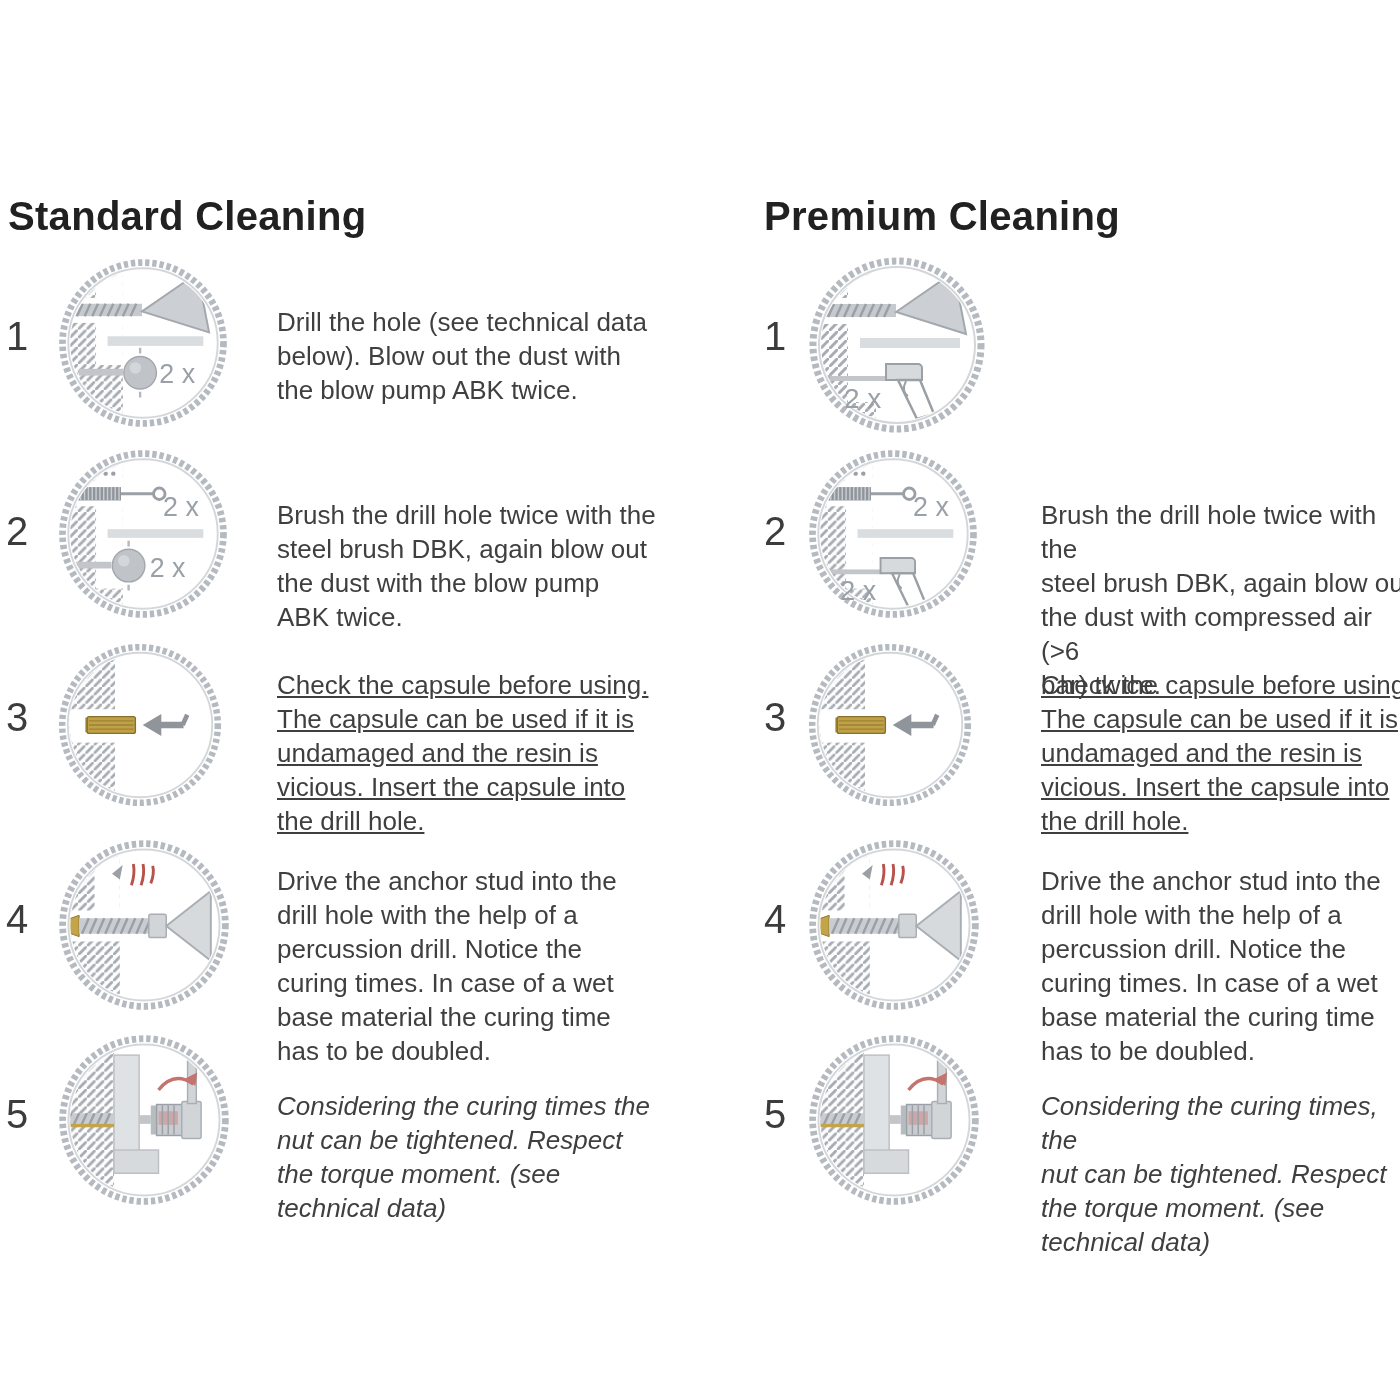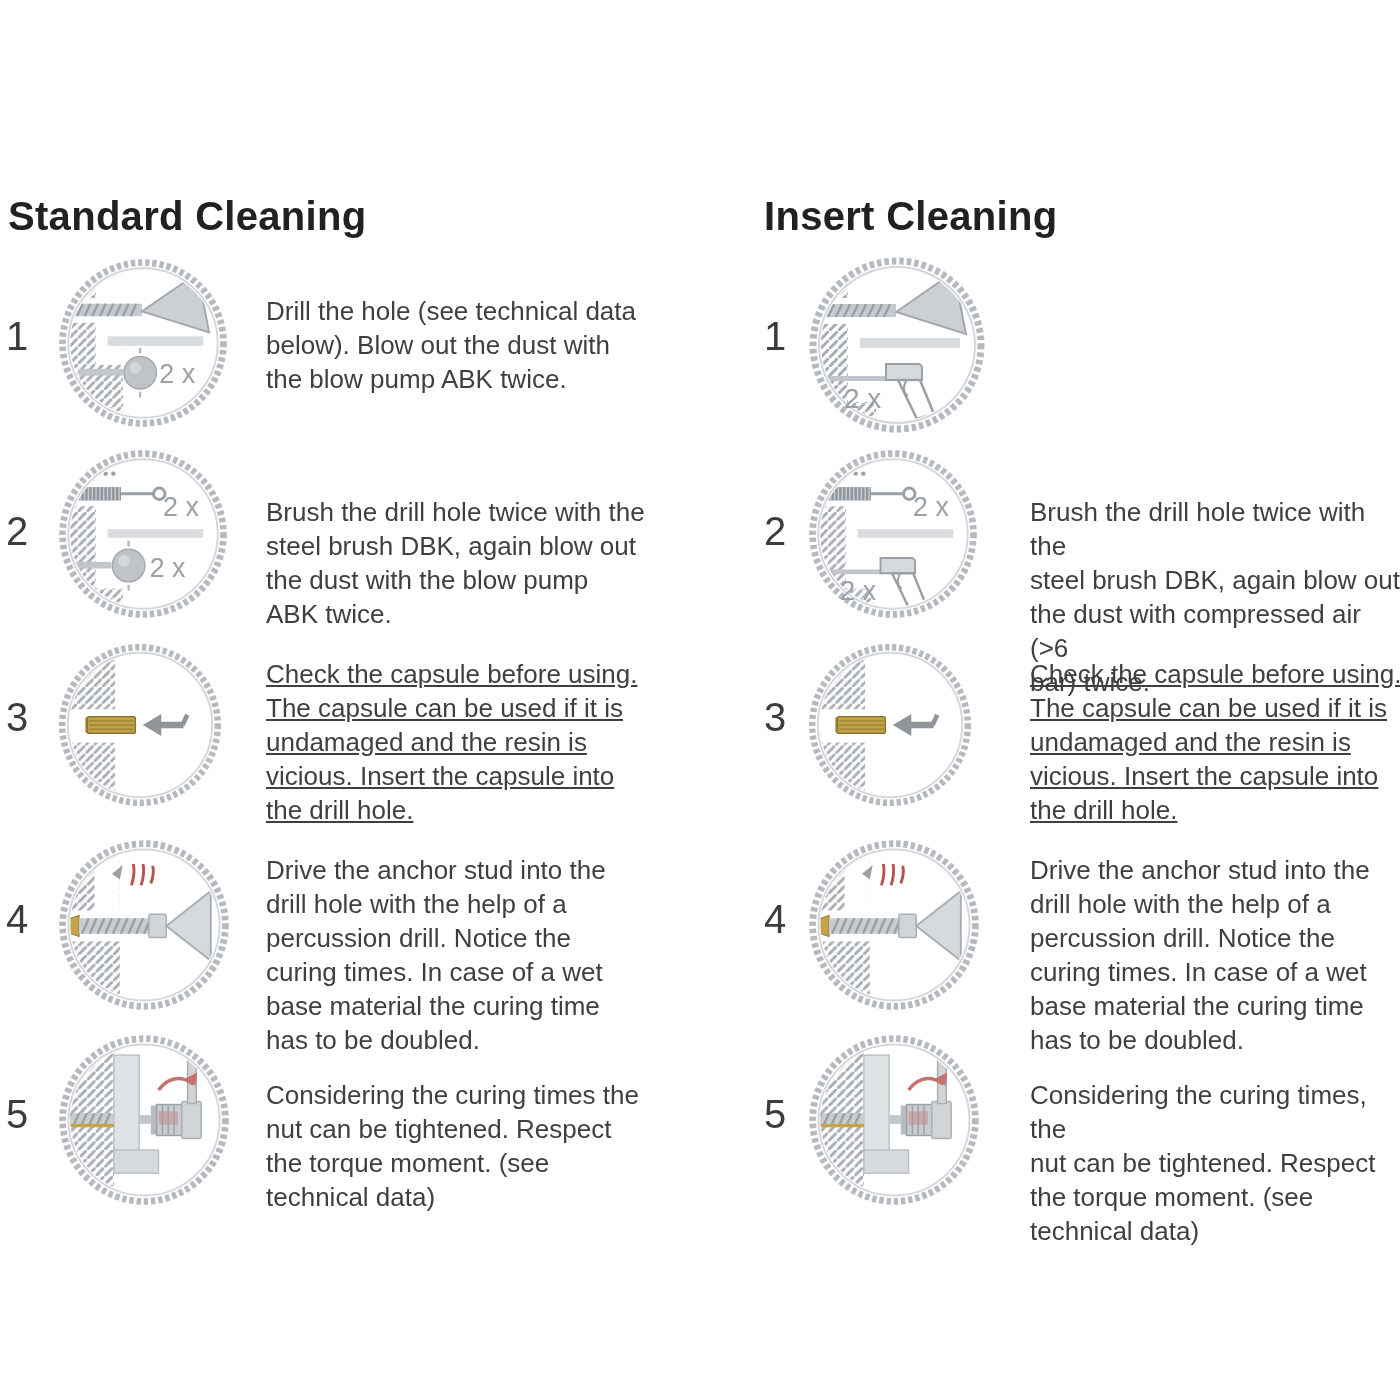--- a/index.html
+++ b/index.html
@@ -16,31 +16,31 @@
   }
   .col-premium .col-title{left:6px;}
   .step{position:absolute;left:0;width:700px;height:200px;}
   .step .num{
     position:absolute;left:6px;width:44px;
     font-size:40px;color:#3c3c3c;
   }
   .step .illus{position:absolute;left:52px;top:0;}
   .col-premium .step .illus{left:44px;}
   .step .desc{
-    position:absolute;left:262px;width:392px;margin:4px;
+    position:absolute;left:262px;width:392px;margin:15px;
     font-size:26px;line-height:34px;color:#3f3f3f;white-space:pre-line;
   }
   .col-premium .step .desc{left:268px;width:374px;}
 
   .s1{top:252px;} .s1 .illus{width:182px;height:182px;} .s1 .num{top:62px;} .s1 .desc{top:38px;}
   .col-premium .s1 .illus{width:190px;height:190px;top:-2px;} .col-premium .s1 .desc{top:32px;}
-  .s2{top:443px;} .s2 .illus{width:182px;height:182px;} .s2 .num{top:66px;} .s2 .desc{top:48px;}
+  .s2{top:443px;} .s2 .illus{width:182px;height:182px;} .s2 .num{top:66px;} .s2 .desc{top:40px;}
   .s3{top:637px;} .s3 .illus{width:176px;height:176px;} .s3 .num{top:58px;} .s3 .desc{top:16px;text-decoration:underline;}
   .s4{top:833px;} .s4 .illus{width:184px;height:184px;} .s4 .num{top:64px;} .s4 .desc{top:16px;}
-  .s5{top:1028px;} .s5 .illus{width:184px;height:184px;} .s5 .num{top:64px;} .s5 .desc{top:46px;}
+  .s5{top:1028px;} .s5 .illus{width:184px;height:184px;} .s5 .num{top:64px;} .s5 .desc{top:46px;font-style:italic;}
 
   .lbl{font-size:28px;fill:#99a0a7;font-family:"Liberation Sans",sans-serif;}
 </style>
 </head>
 <body>
 
 <svg style="position:absolute;width:0;height:0" aria-hidden="true">
   <defs>
     <pattern id="hatch" width="9" height="9" patternUnits="userSpaceOnUse">
       <rect width="9" height="9" fill="#fdfdfd"></rect>
@@ -210,21 +210,21 @@
       </g>
     </svg>
     <p class="desc">Considering the curing times the
 nut can be tightened. Respect
 the torque moment. (see
 technical data)</p>
   </div>
 </div>
 
 <div class="col col-premium">
-  <h1 class="col-title">Insert Cleaning</h1>
+  <h1 class="col-title">Premium Cleaning</h1>
 
   <div class="step s1">
     <div class="num">1</div>
     <svg class="illus" viewBox="0 0 190 190">
       <circle cx="95" cy="95" r="84" fill="#ffffff" stroke="#b5bac0" stroke-width="7" stroke-dasharray="4.5 3"></circle>
       <circle cx="95" cy="95" r="78" fill="#ffffff" stroke="#d4d7da" stroke-width="2"></circle>
       <g clip-path="url(#cc)">
         <rect x="12" y="12" width="62" height="166" fill="url(#hatch)"></rect>
         <rect x="46" y="12" width="28" height="140" fill="#ffffff"></rect>
         <rect x="12" y="48" width="66" height="26" fill="#ffffff"></rect>

